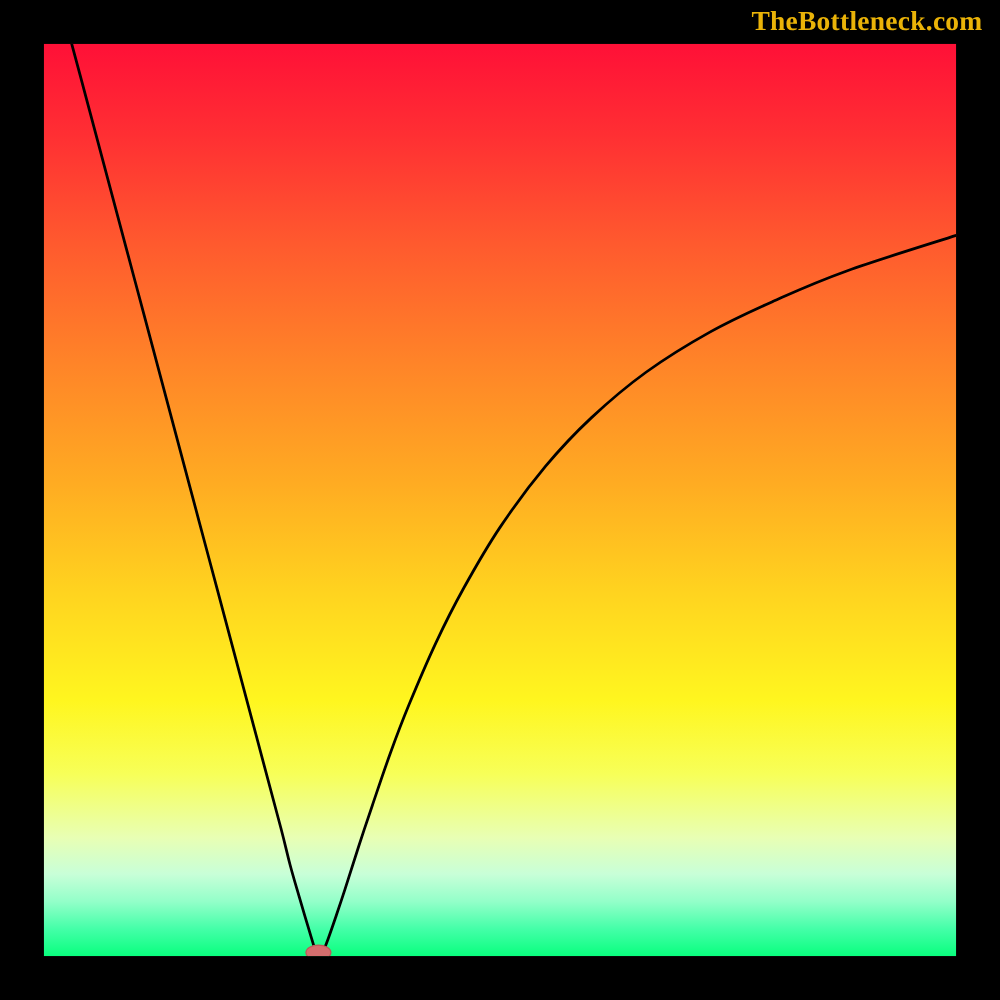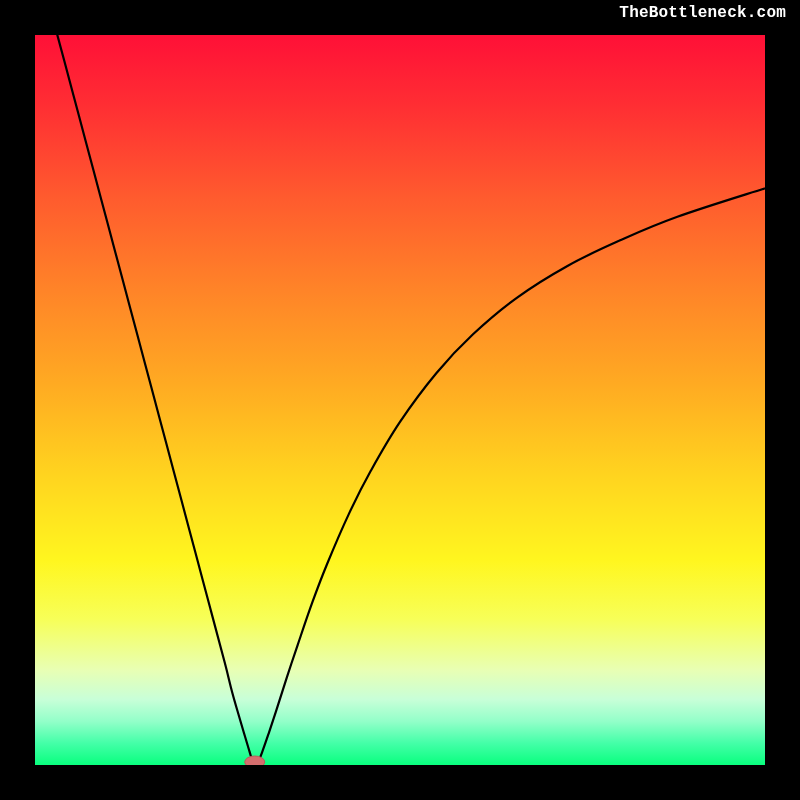--- a/index.html
+++ b/index.html
@@ -7,23 +7,23 @@
   .wrapper {
     position: relative;
     width: 800px;
     height: 800px;
     background: #000;
   }
   .watermark {
     position: absolute;
     top: 4px;
     right: 14px;
-    color: #ffffff;
-    font-family: Liberation Mono, monospace;
-    font-size: 16px;
+    color: #eab308;
+    font-family: Liberation Serif, serif;
+    font-size: 22px;
     font-weight: 600;
     letter-spacing: 0.2px;
     z-index: 10;
   }
   .plot {
     position: absolute;
     left: 35px;
     top: 35px;
     width: 730px;
     height: 730px;

